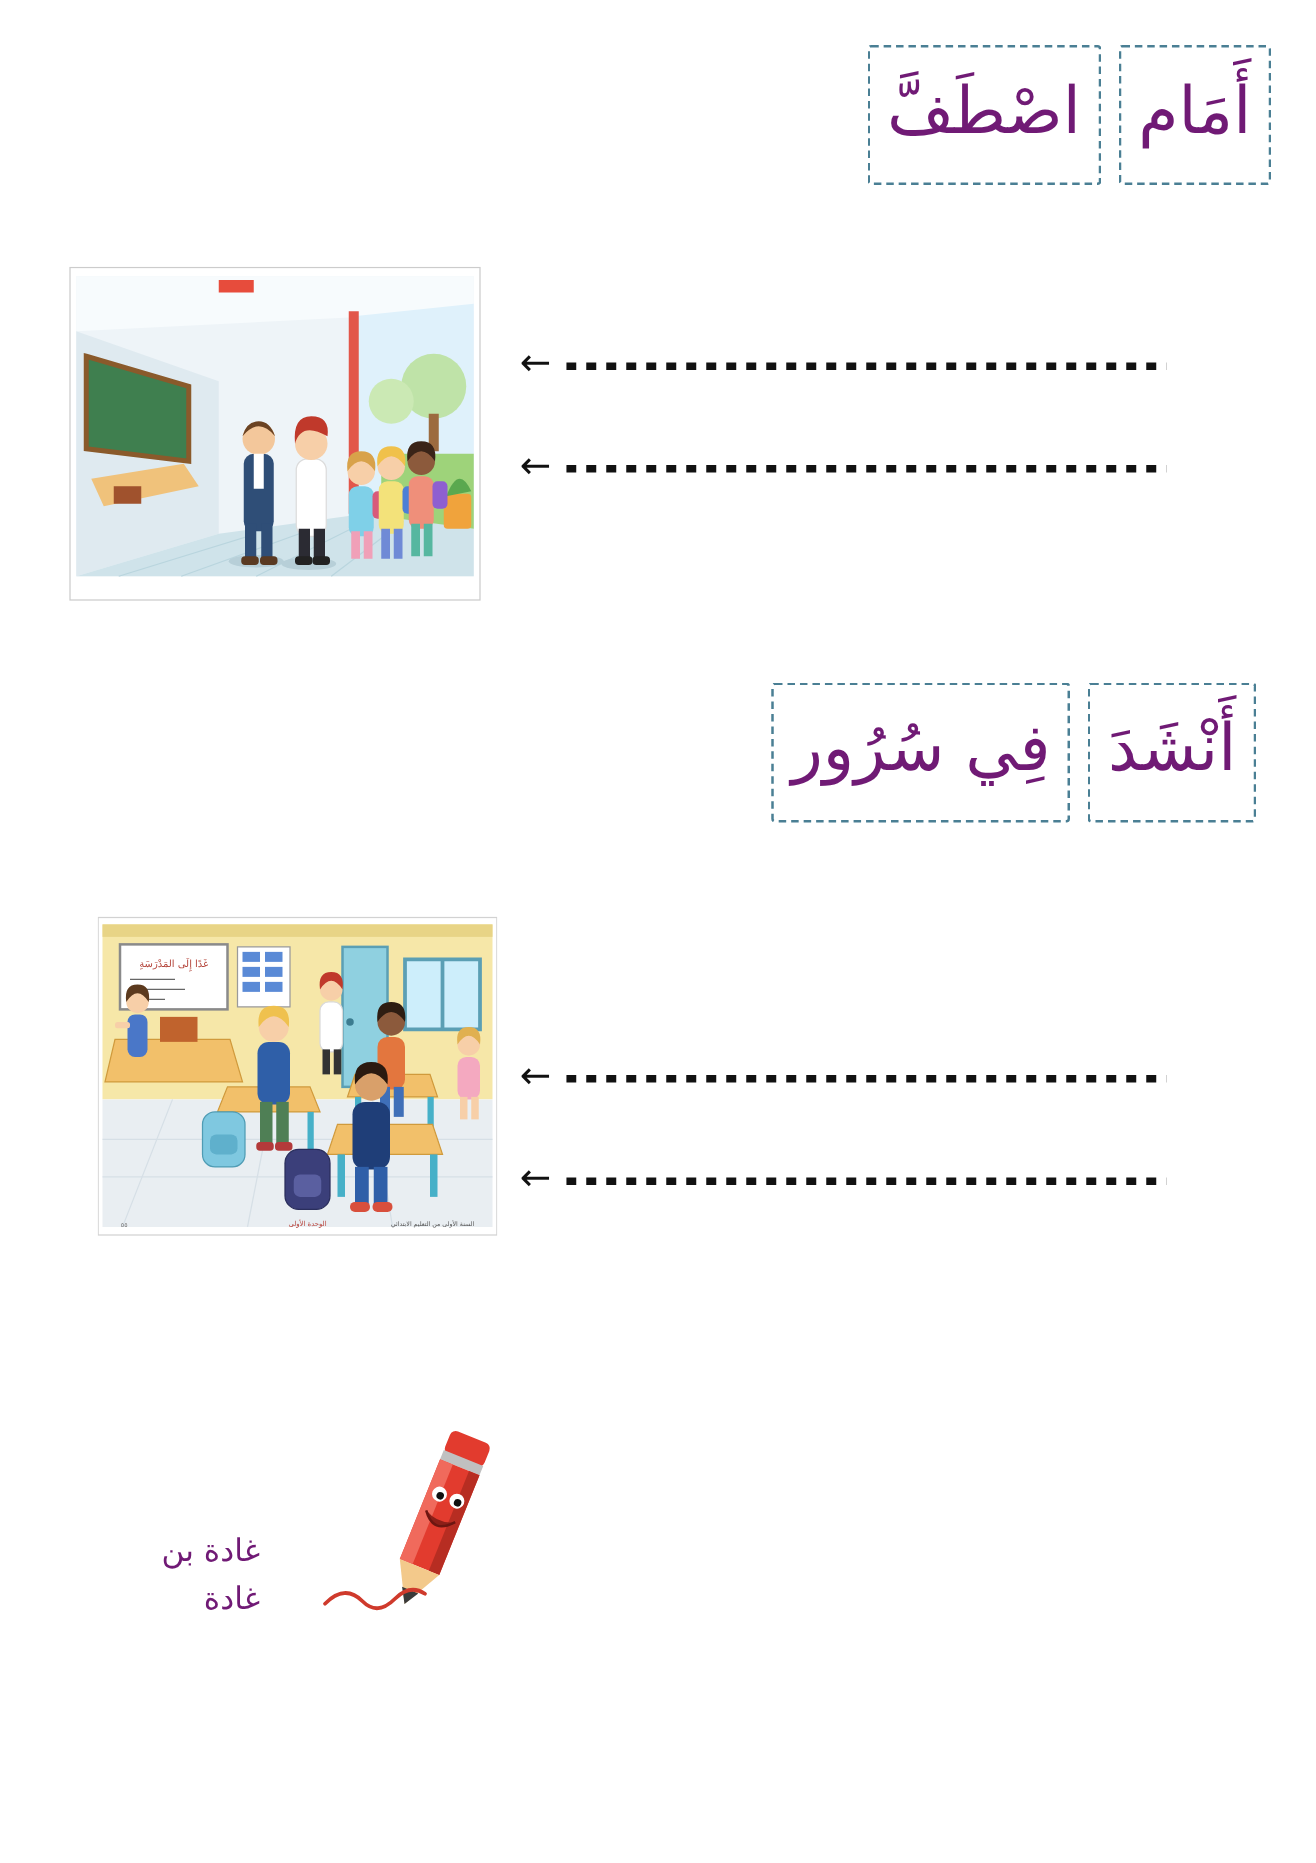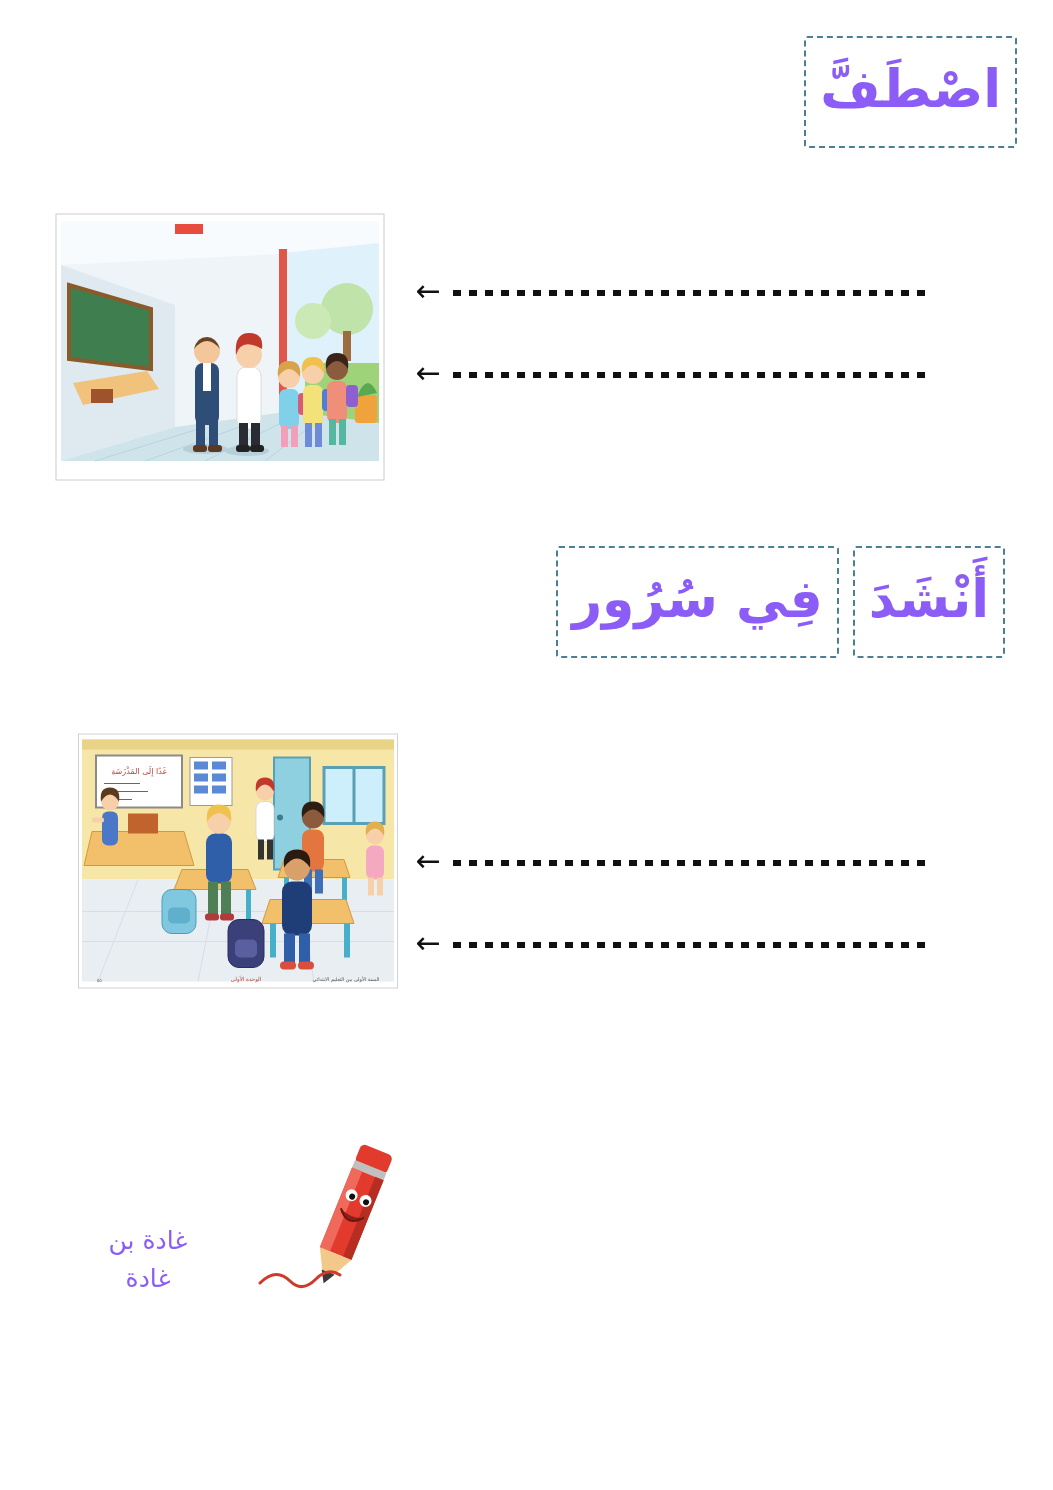--- a/index.html
+++ b/index.html
@@ -36,24 +36,24 @@
     display: flex;
     align-items: center;
     justify-content: center;
     padding: 6px 14px 12px 14px;
     box-sizing: border-box;
     background: #fff;
     min-height: 112px;
   }
   .word-card span {
     font-family: "DejaVu Sans", sans-serif;
-    font-weight: bold;
+    font-weight: normal;
     font-size: 52px;
     line-height: 1.25;
-    color: #8b5cf6;
+    color: #701a75;
     white-space: nowrap;
     direction: rtl;
   }
 
   
   #row-1 { top: 36px; right: 36px; }
   #row-2 { top: 546px; right: 48px; }
 
   
   .illus {
@@ -94,22 +94,21 @@
   }
   #lines-1 { top: 278px; right: 120px; }
   #lines-2 { top: 848px; right: 120px; }
 
   
   .signature {
     position: absolute;
     left: 88px;
     top: 1222px;
     width: 120px;
-    text-align: center;
-    color: #8b5cf6;
+    color: #701a75;
     font-size: 25px;
     line-height: 1.5;
     font-family: "DejaVu Sans", sans-serif;
     direction: rtl;
   }
 
   
   #pencil {
     position: absolute;
     left: 250px;
@@ -120,20 +119,23 @@
 
   
   .scene { width: 100%; height: 100%; display: block; }
 </style>
 </head>
 <body>
 
 <div class="page">
 
   <div class="word-row" id="row-1">
+    <div class="word-card">
+      <span>أَمَام</span>
+    </div>
     <div class="word-card">
       <span>اصْطَفَّ</span>
     </div>
   </div>
 
   <div class="illus" id="illus-1">
     <svg class="scene" viewBox="0 0 330 268" xmlns="http://www.w3.org/2000/svg">
 
       <rect x="1" y="1" width="328" height="266" fill="#ffffff" stroke="#cccccc" stroke-width="1"></rect>
 

